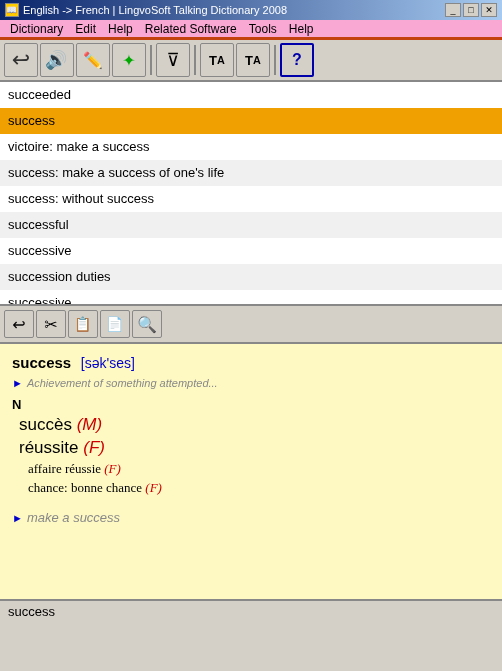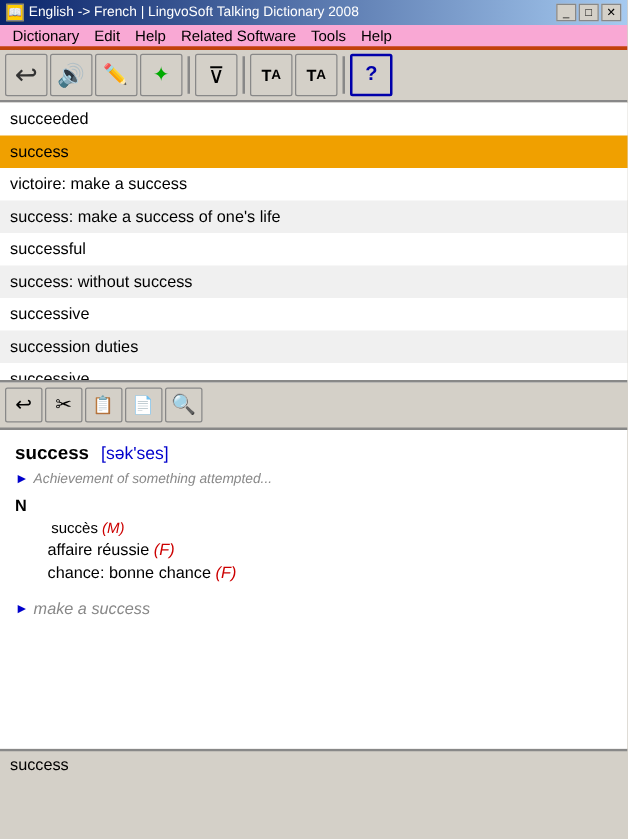--- a/index.html
+++ b/index.html
@@ -102,42 +102,42 @@
       width: 30px; height: 28px;
       background: #d4d0c8;
       border: 1px solid #888;
       display: flex; align-items: center; justify-content: center;
       cursor: pointer; font-size: 14px;
       border-radius: 2px;
     }
 
     
     .definition-area {
-      background: #ffffff;
+      background: #fef9c3;
       height: 255px;
       overflow-y: scroll;
       overflow-x: hidden;
       padding: 10px 12px;
       position: relative;
       font-size: 13px;
     }
     .definition-area::-webkit-scrollbar { width: 16px; }
     .definition-area::-webkit-scrollbar-track { background: #d4d0c8; }
     .definition-area::-webkit-scrollbar-thumb { background: #a0a0a0; border: 1px solid #888; }
 
     .def-word { font-weight: bold; font-size: 15px; color: #000; }
     .def-phonetic { color: #0000cc; font-size: 14px; margin-left: 6px; }
     .def-hint-row { display: flex; align-items: center; margin-top: 6px; }
     .def-expand-icon { color: #0000cc; font-size: 11px; margin-right: 4px; cursor: pointer; }
     .def-hint { color: #888; font-size: 11px; font-style: italic; }
     .def-pos { color: #000; font-weight: bold; margin-top: 8px; font-size: 13px; }
-    .def-translation { margin-left: 29px; margin-top: 3px; font-size: 12px; }
+    .def-translation { margin-left: 7px; margin-top: 3px; font-size: 17px; }
     .trans-word { color: #000; }
     .trans-gender { color: #cc0000; font-style: italic; }
-    .def-phrase { margin-left: 26px; margin-top: 3px; font-size: 13px; color: #000; }
+    .def-phrase { margin-left: 16px; margin-top: 3px; font-size: 13px; color: #000; font-family: Liberation Serif, serif; }
     .def-bottom-expand { display: flex; align-items: center; margin-top: 14px; cursor: pointer; }
 
     
     .status-bar {
       background: #d4d0c8;
       border-top: 2px solid #888;
       padding: 2px 8px;
       font-size: 13px;
       height: 22px;
       display: flex;
@@ -181,22 +181,22 @@
   <div class="toolbar-separator"></div>
   <div class="toolbar-btn" title="Help" style="font-size:16px; font-weight:bold; color:#0000aa; border: 2px solid #0000aa;">?</div>
 </div>
 
 <div class="word-list-container">
   <div class="word-list">
   <div class="word-item">succeeded</div>
       <div class="word-item selected">success</div>
       <div class="word-item">victoire: make a success</div>
       <div class="word-item">success: make a success of one's life</div>
+      <div class="word-item">success: without success</div>
       <div class="word-item">successful</div>
-      <div class="word-item">success: without success</div>
       <div class="word-item">successive</div>
       <div class="word-item">succession duties</div>
       <div class="word-item">successive</div>
     </div>
 </div>
 
 <div class="secondary-toolbar">
   <div class="sec-btn" title="Undo" style="font-size:16px;">↩</div>
   <div class="sec-btn" title="Cut" style="font-size:16px;">✂</div>
   <div class="sec-btn" title="Copy" style="font-size:14px;">📋</div>
@@ -210,20 +210,23 @@
     <span class="def-phonetic">[sək'ses]</span>
   </div>
   <div class="def-hint-row">
     <span class="def-expand-icon">►</span>
     <span class="def-hint">Achievement of something attempted...</span>
   </div>
   <div class="def-pos">N</div>
   <div class="def-translation">
     <span class="trans-word">succès </span><span class="trans-gender">(M)</span>
   </div>
+  <div class="def-translation">
+    <span class="trans-word">réussite </span><span class="trans-gender">(F)</span>
+  </div>
   <div class="def-phrase">
     <span class="trans-word">affaire réussie </span><span class="trans-gender">(F)</span>
   </div>
   <div class="def-phrase">
     <span class="trans-word">chance: bonne chance </span><span class="trans-gender">(F)</span>
   </div>
   <div class="def-bottom-expand">
     <span class="def-expand-icon">►</span>
     <span style="color:#888; font-size:13px; font-style:italic;">make a success</span>
   </div>

